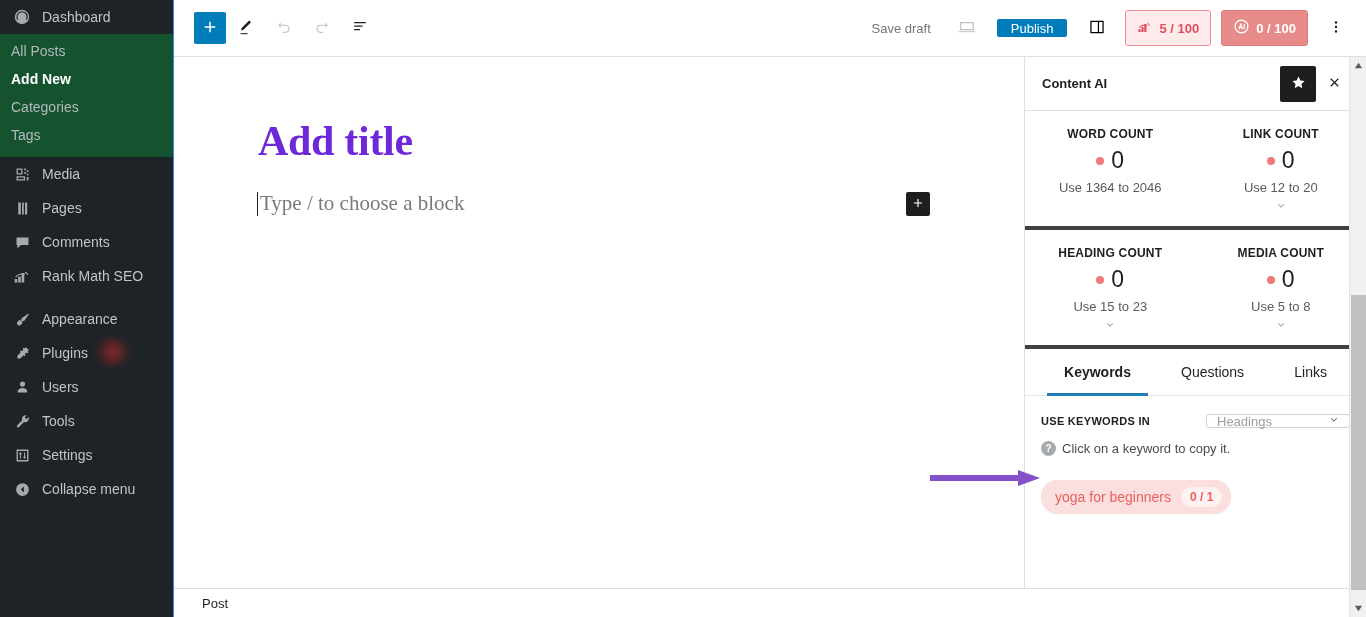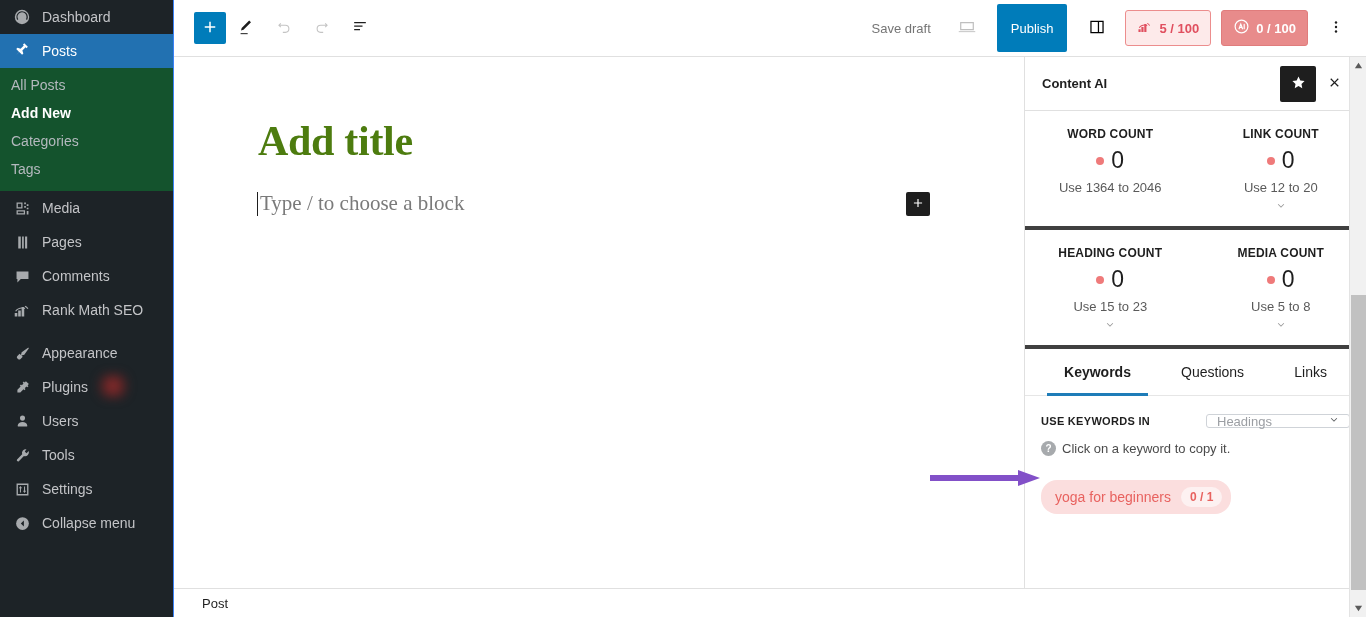--- a/index.html
+++ b/index.html
@@ -76,42 +76,42 @@
     margin-left: auto; display: flex; align-items: center; gap: 4px;
   }
   .save-draft {
     color: #757575; font-size: 13px; padding: 6px 12px; cursor: pointer;
     background: none; border: none; font-family: inherit;
   }
   .preview-btn { width: 40px; height: 36px; display:flex; align-items:center; justify-content:center; cursor:pointer; }
   .preview-btn svg { fill: #bfbfbf; }
   .publish-btn {
     background: #007cba; color: #fff; border: none; border-radius: 2px;
-    padding: 0 14px; height: 48px; font-size: 13px; cursor: pointer;
+    padding: 0 14px; height: 18px; font-size: 13px; cursor: pointer;
     font-family: inherit; margin-left: 6px; margin-right: 8px;
   }
   .settings-toggle { width: 36px; height: 36px; display:flex; align-items:center; justify-content:center; cursor:pointer; }
   .score-btn {
     display: flex; align-items: center; gap: 6px; height: 36px;
     padding: 0 11px; border-radius: 3px; font-size: 13px; font-weight: bold;
     cursor: pointer; margin-left: 6px; text-align: right;
   }
   .score-seo { background: #fdeaea; border: 1px solid #ec8d8d; color: #e04f5f; }
   .score-ai   { background: #e88b8b; border: 1px solid #e07c7c; color: #fff; }
   .kebab { width: 36px; height: 36px; display:flex; align-items:center; justify-content:center; cursor:pointer; margin-left: 6px; }
   .kebab svg { fill: #1e1e1e; }
 
   .canvas {
     flex: 1 1 auto; position: relative; overflow: hidden; background: #fff;
     border-right: 1px solid #e0e0e0;
     width: 851px;
   }
   .post-title {
     margin: 60px 0 0 84px; font-family: "Liberation Serif", serif;
-    font-size: 42px; font-weight: bold; color: #4d7c0f;
+    font-size: 42px; font-weight: bold; color: #6d28d9;
     letter-spacing: -0.3px;
   }
   .block-row { margin: 26px 0 0 84px; display: flex; align-items: flex-end; width: 672px; }
   .block-placeholder {
     font-family: "Liberation Serif", serif; font-size: 21px; color: #7a7a7a;
     position: relative; padding-left: 2px;
   }
   .block-placeholder::before {
     content: ""; position: absolute; left: -1px; top: 1px;
     width: 1px; height: 24px; background: #1e1e1e;
@@ -260,28 +260,20 @@
 
     <div class="menu-item">
       <span class="mi-icon">
         <svg width="18" height="18" viewBox="0 0 20 20">
             <path d="M10 2a8 8 0 1 0 0 16 8 8 0 0 0 0-16zm0 1.5A6.5 6.5 0 0 1 16.5 10c0 1.2-.33 2.3-.9 3.26l-1.2-.7A5 5 0 0 0 15 10a5 5 0 1 0-9.1 2.56l-1.2.7A6.5 6.5 0 0 1 10 3.5zm2.6 3.2-3.2 3.7a1 1 0 1 0 1.1 1.4l2.9-4a.4.4 0 0 0-.55-.55l-.25.45z"></path>
           </svg>
       </span>
       <span>Dashboard</span>
     </div>
 
-    <div class="menu-item current">
-      <span class="mi-icon">
-        <svg width="18" height="18" viewBox="0 0 20 20">
-            <path d="M12.5 1.5 11 3l1 1-3.6 3.6L5 6.5 3.6 7.9l3.2 3.2L3 15l4-3.8 3.1 3.1 1.4-1.4-1.1-3.4L14 5.9l1 1 1.5-1.5z"></path>
-          </svg>
-      </span>
-      <span>Posts</span>
-    </div>
 
     <div class="submenu">
       <div class="sub-item">All Posts</div>
       <div class="sub-item current">Add New</div>
       <div class="sub-item">Categories</div>
       <div class="sub-item">Tags</div>
     </div>
 
     <div class="menu-item">
       <span class="mi-icon">

